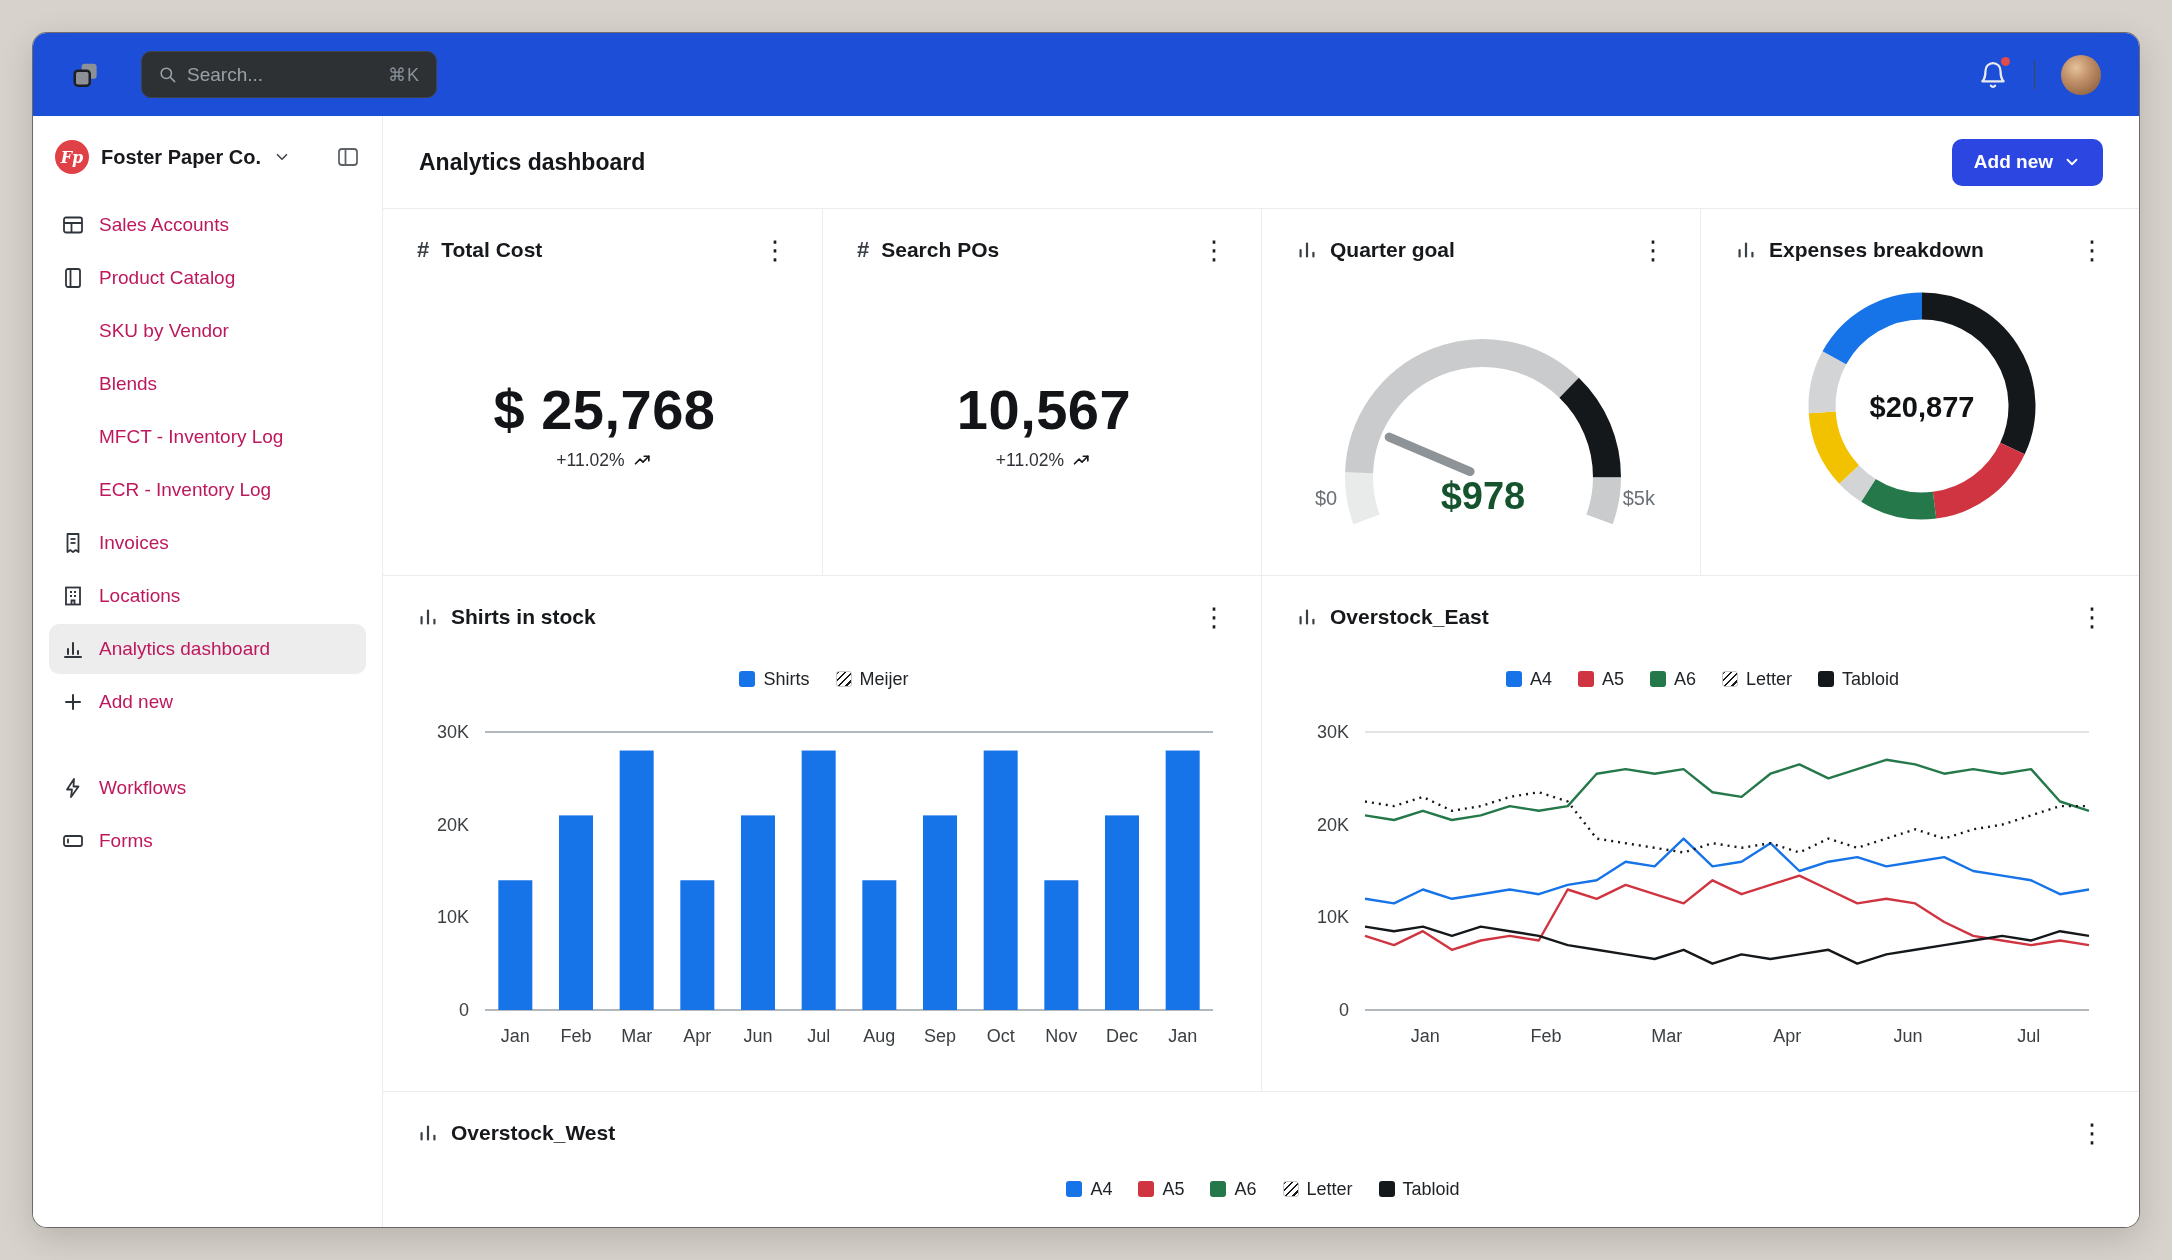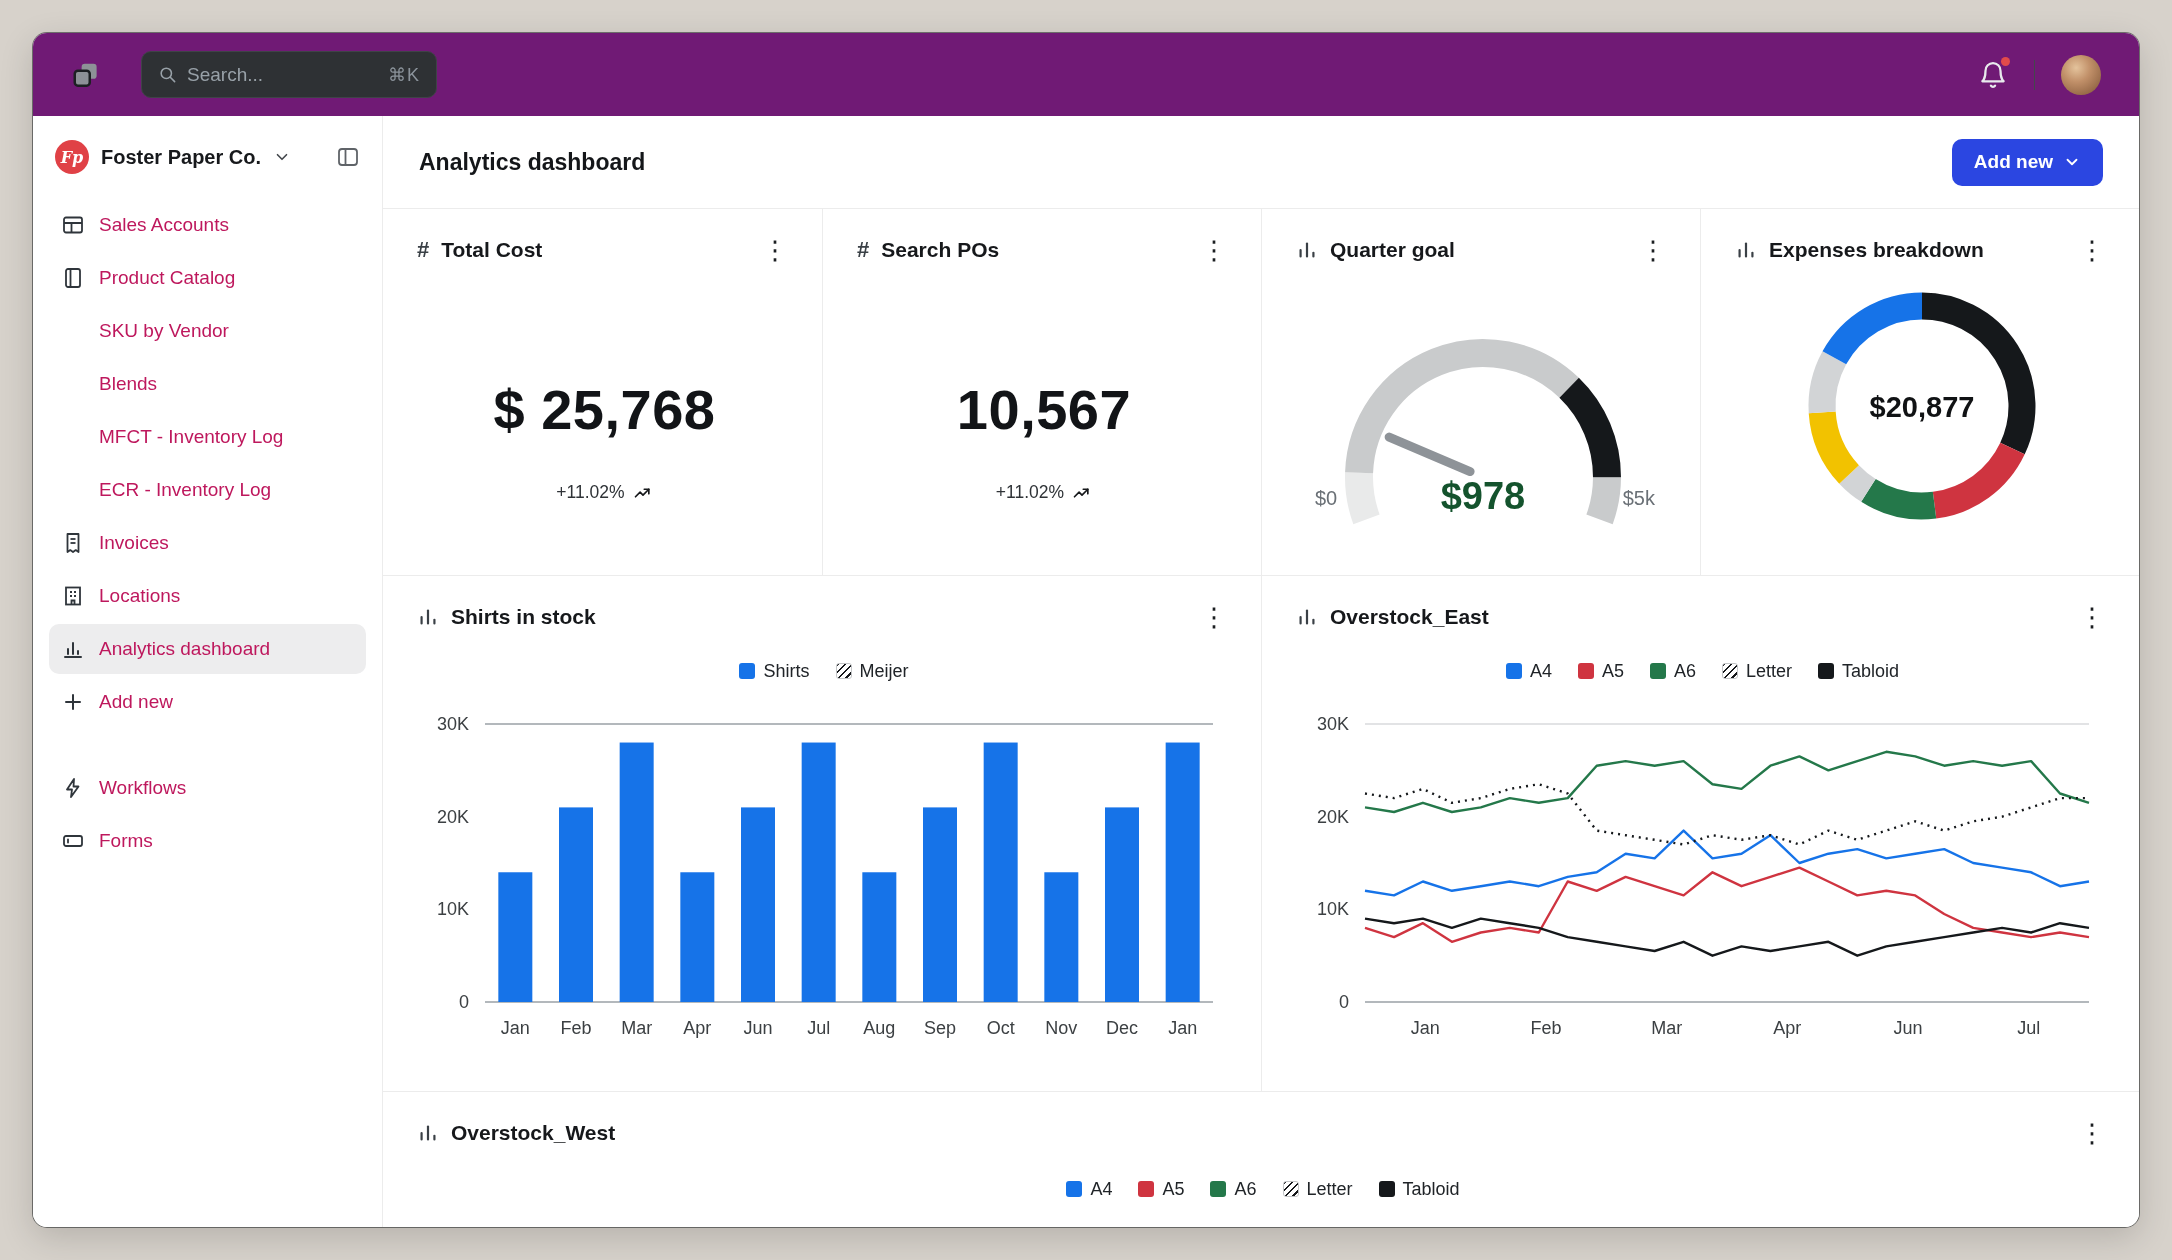--- a/index.html
+++ b/index.html
@@ -10,21 +10,21 @@
     overflow: hidden;
     position: relative;
   }
   .window {
     position: absolute; left: 33px; top: 33px; right: 33px; bottom: 33px;
     background: #fff; border-radius: 14px; overflow: hidden;
     box-shadow: 0 0 0 1px rgba(30,32,35,.55), 0 10px 34px rgba(0,0,0,.16);
     display: flex; flex-direction: column;
   }
   
-  .topbar { height: 83px; flex: 0 0 83px; background: #701a75; display: flex; align-items: center; padding: 0 38px; }
+  .topbar { height: 83px; flex: 0 0 83px; background: #1d4ed8; display: flex; align-items: center; padding: 0 38px; }
   .win-icon { color: #8d9197; width: 30px; height: 30px; }
   .search {
     width: 296px; height: 47px; margin-left: 40px;
     background: #2e3134; border: 1px solid #3f4347; border-radius: 10px;
     display: flex; align-items: center; gap: 10px; padding: 0 16px;
   }
   .search svg { flex: 0 0 auto; }
   .search input {
     flex: 1; min-width: 0; background: transparent; border: none; outline: none;
     color: #d3d7db; font-size: 19px; font-family: "Liberation Sans", sans-serif;
@@ -76,32 +76,32 @@
   .row3 { flex: 1; overflow: hidden; }
   .card { position: relative; padding: 26px 30px 0 34px; overflow: hidden; }
   .row1 .card + .card, .row2 .card + .card { border-left: 1px solid #ececec; }
   .card-head { display: flex; align-items: center; gap: 12px; height: 30px; }
   .title-icon { color: #3a4046; display: flex; align-items: center; }
   .title-icon.hash { font-size: 22px; font-weight: 600; }
   .card-title { font-size: 21px; font-weight: 700; color: #16181b; }
   .kebab { margin-left: auto; font-size: 26px; line-height: 1; color: #1b1e21; cursor: pointer; padding: 0 4px; }
   
   .stat-value { text-align: center; font-size: 56px; font-weight: 700; color: #121417; margin-top: 112px; letter-spacing: .5px; }
-  .stat-delta { margin-top: 40px; display: flex; align-items: flex-end; justify-content: center; gap: 8px; font-size: 17.5px; color: #2f3337; }
+  .stat-delta { margin-top: 8px; display: flex; align-items: flex-start; justify-content: center; gap: 8px; font-size: 17.5px; color: #2f3337; }
   
   .gauge-wrap { width: 360px; margin: 40px auto 0; position: relative; height: 250px; }
   .gauge-label { position: absolute; top: 182px; font-size: 20px; color: #6a7076; }
   .gauge-min { left: 12px; }
   .gauge-max { right: 8px; margin-left: 44px; }
   .gauge-value { position: absolute; left: 0; right: 0; top: 170px; text-align: center; font-size: 38px; font-weight: 700; color: #14532d; }
   
   .donut-wrap { width: 250px; margin: 16px auto 0; position: relative; }
   .donut-value { position: absolute; left: 0; right: 0; top: 50%; transform: translateY(-52%); text-align: center; font-size: 29px; font-weight: 700; color: #101214; }
   
-  .legend { display: flex; justify-content: center; align-items: center; gap: 26px; margin-top: 28px; height: 22px; }
+  .legend { display: flex; justify-content: center; align-items: center; gap: 26px; margin-top: 36px; height: 22px; }
   .legend-item { display: flex; align-items: center; gap: 8px; font-size: 18px; color: #202428; cursor: pointer; }
   .swatch { width: 16px; height: 16px; border-radius: 3px; display: inline-block; }
   .swatch.hatch { background: repeating-linear-gradient(135deg, #16181b 0 2px, #ffffff 2px 5px); border: 1px solid #c4c6c8; }
   .chart-svg { display: block; margin: 28px auto 0; }
   svg text { font-family: "Liberation Sans", sans-serif; }
 </style>
 </head>
 <body>
 
 <div class="window">

